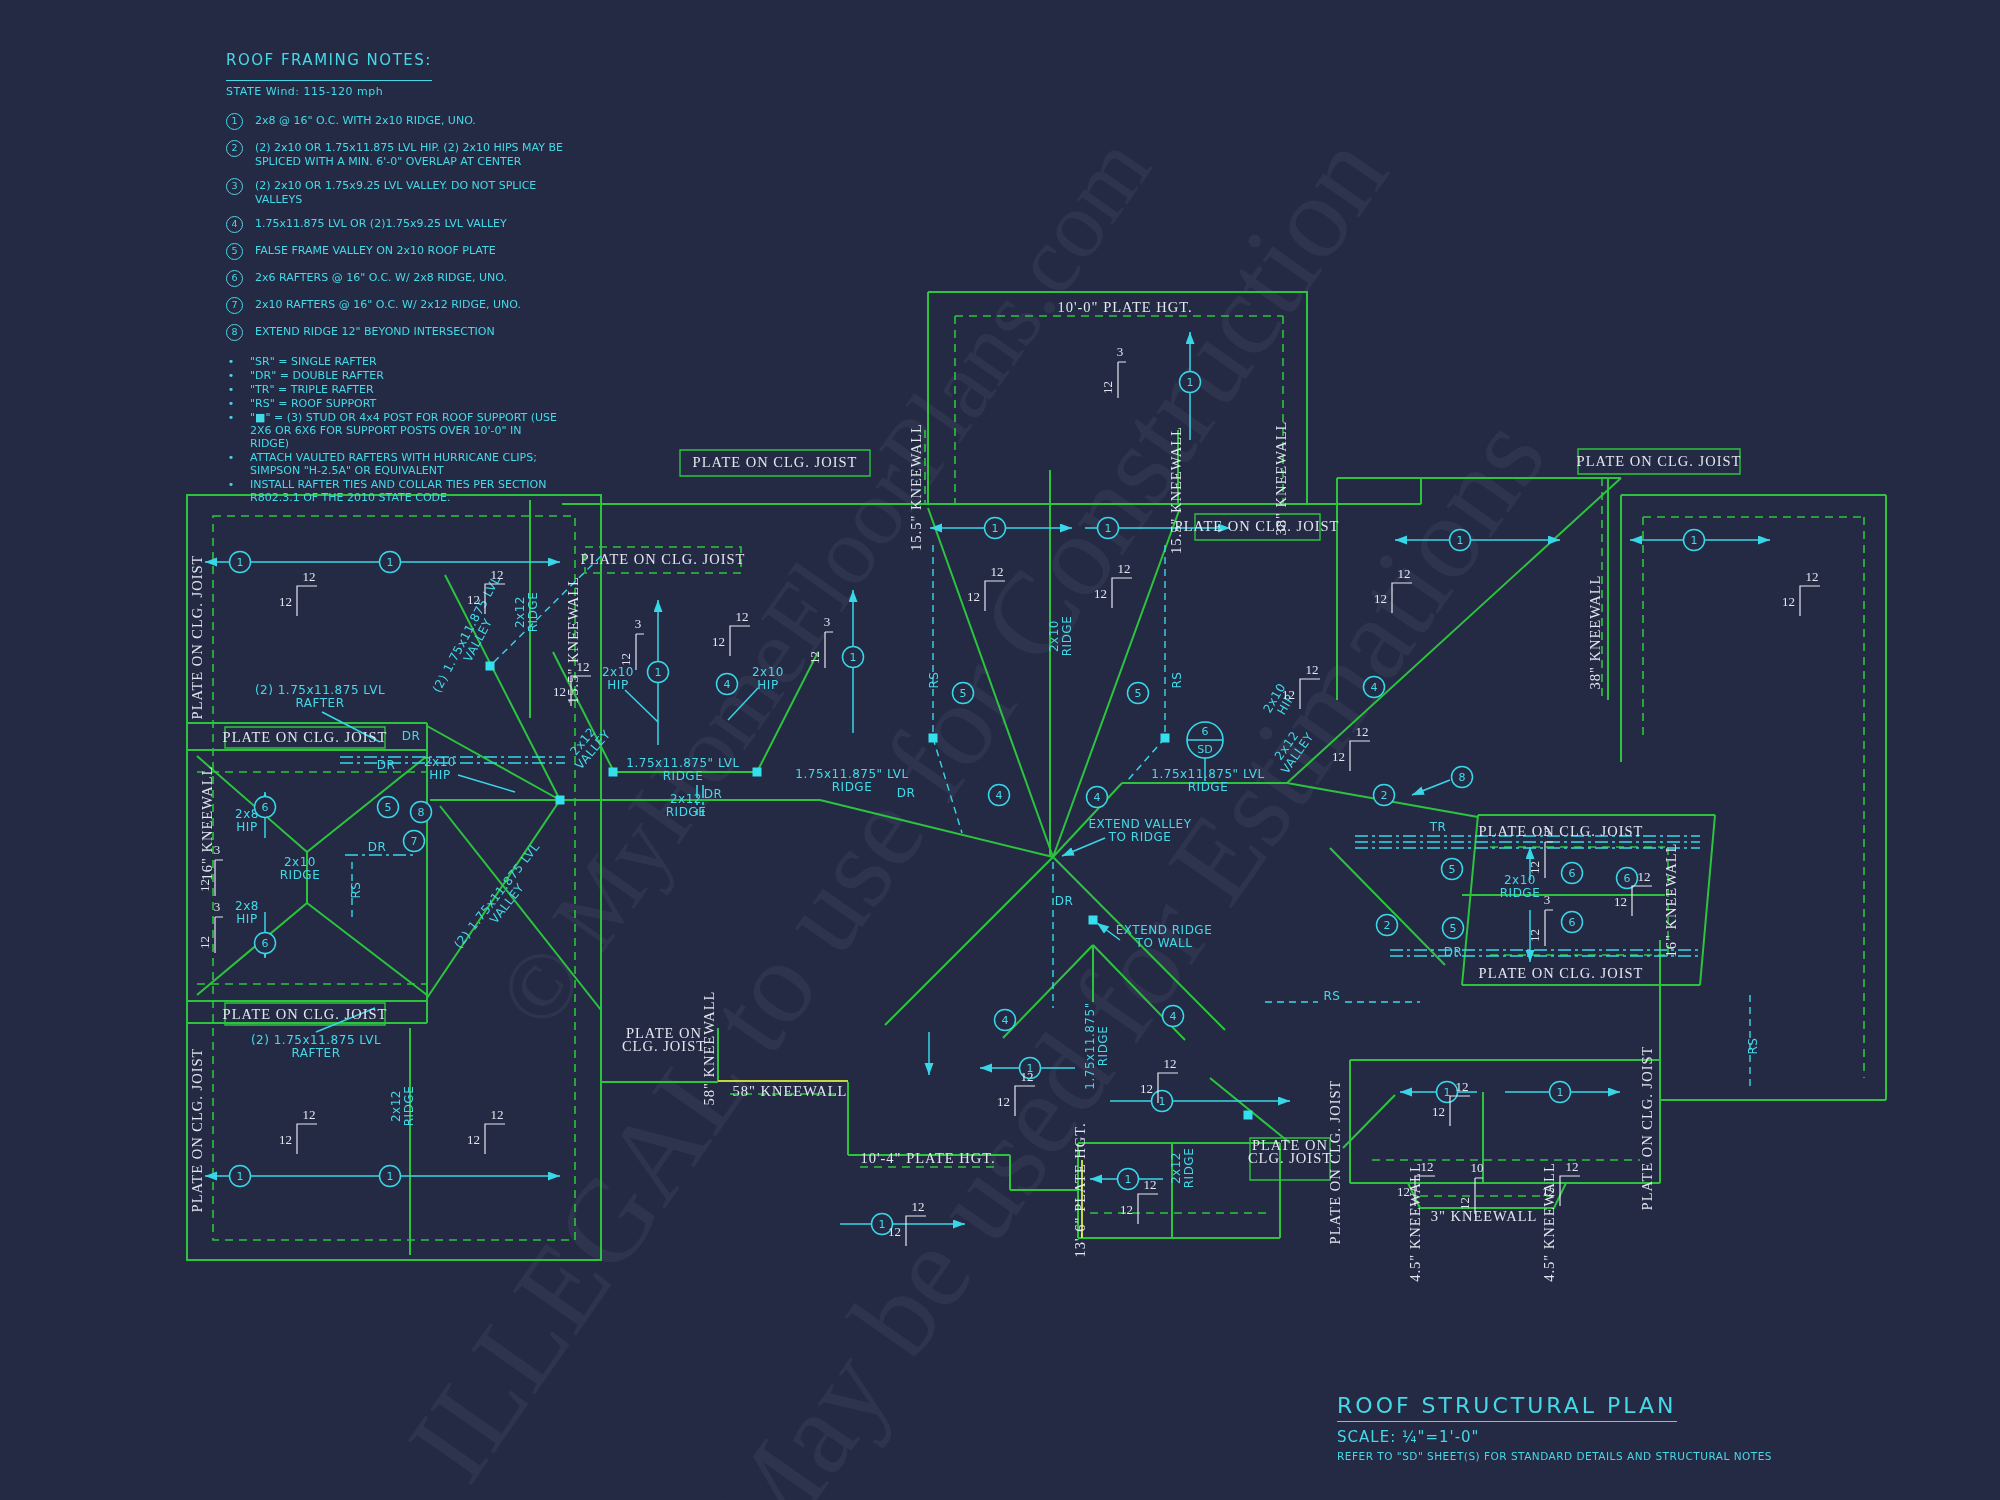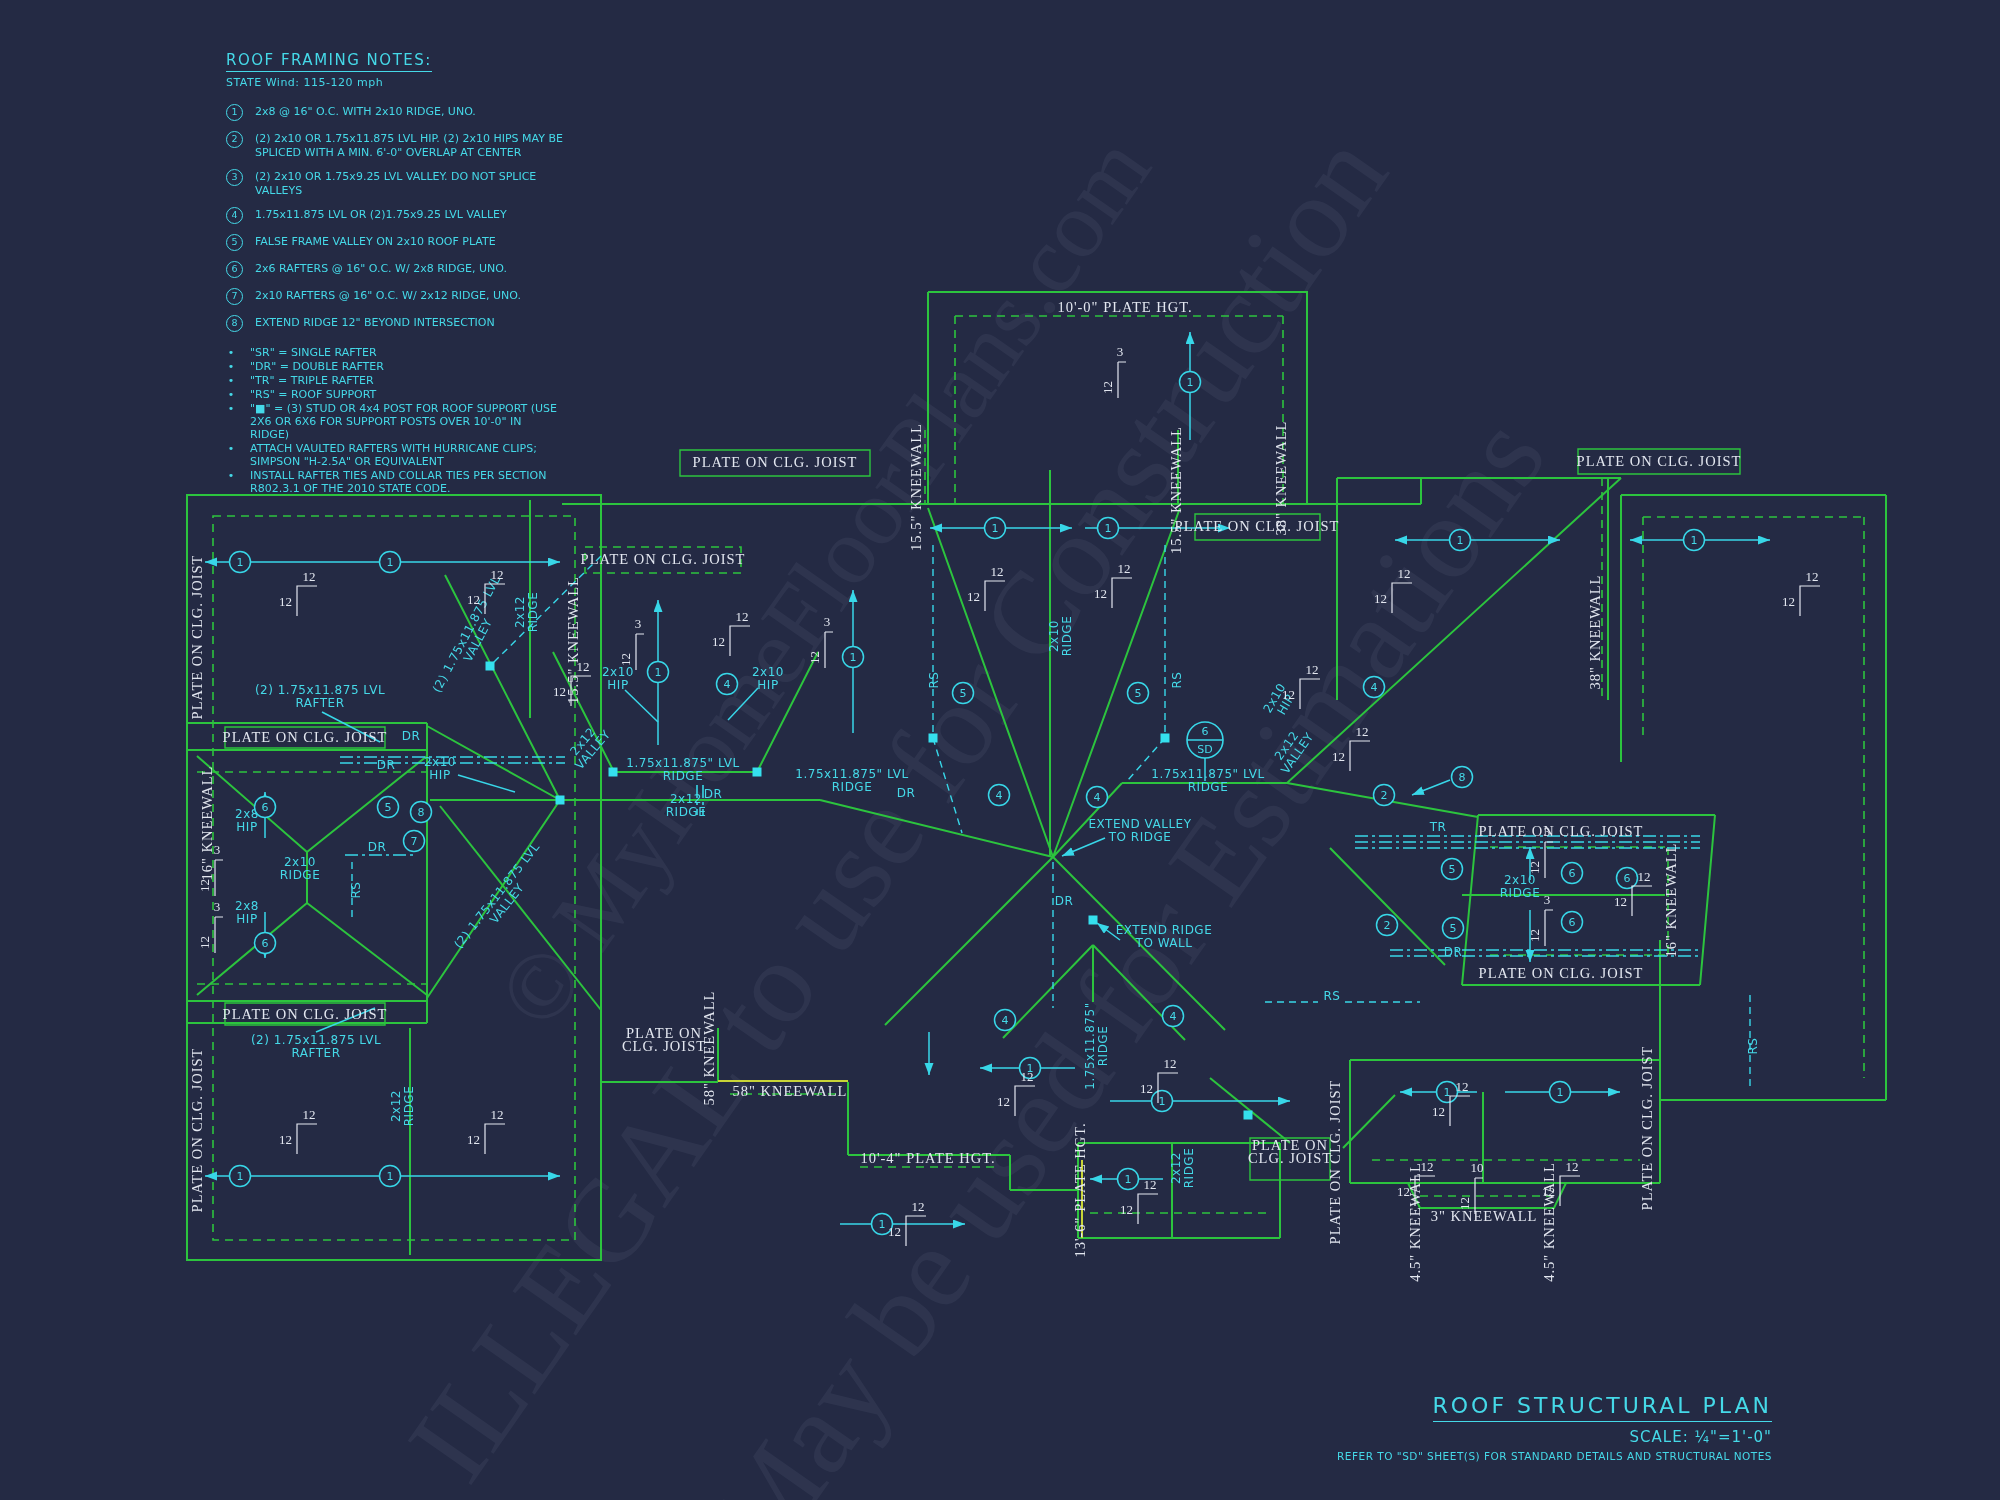--- a/index.html
+++ b/index.html
@@ -19,31 +19,31 @@
   
   text.wl{fill:#e3e7f0;font-family:"Liberation Serif","DejaVu Serif",serif;font-size:14.5px;letter-spacing:1px;}
   text.cl{fill:#45d9e8;font-family:"DejaVu Sans",sans-serif;font-size:12px;letter-spacing:.5px;}
   text.cnum{fill:#45d9e8;font-family:"DejaVu Sans",sans-serif;font-size:11px;}
   text.pn{fill:#e3e7f0;font-family:"Liberation Serif","DejaVu Serif",serif;font-size:13px;}
   text.wm{fill:#aab3d0;opacity:.075;font-family:"Liberation Serif","DejaVu Serif",serif;}
 
   
   .notes{position:absolute;left:226px;top:50px;width:345px;color:#45d9e8;}
   .notes-title{font-size:15px;letter-spacing:1.5px;border-bottom:1px solid #45d9e8;
-               display:inline-block;padding-bottom:2px;margin-bottom:4px;}
+               display:inline-block;padding-bottom:11px;margin-bottom:4px;}
   .notes-sub{font-size:11px;margin-bottom:16px;letter-spacing:.5px;}
   .note-item{display:flex;gap:12px;margin-bottom:11px;font-size:11px;line-height:13.5px;}
   .nnum{flex:0 0 15px;height:15px;border:1.2px solid #45d9e8;border-radius:50%;
         text-align:center;font-size:9.5px;line-height:14px;margin-top:-1px;}
   .note-bullets{margin-top:14px;}
   .note-bullet{display:flex;gap:14px;margin-bottom:1px;font-size:11px;line-height:13px;}
   .bdot{flex:0 0 10px;text-align:center;}
 
   
-  .titleblock{position:absolute;right:228px;bottom:38px;text-align:right;color:#45d9e8;margin-left:28px;}
+  .titleblock{position:absolute;right:228px;bottom:38px;text-align:left;color:#45d9e8;margin-left:28px;}
   .tb-title{font-size:22px;letter-spacing:3px;border-bottom:1.5px solid #45d9e8;
             display:inline-block;padding-bottom:3px;margin-bottom:6px;}
   .tb-scale{font-size:15px;letter-spacing:1px;margin-bottom:4px;}
   .tb-refer{font-size:10.5px;letter-spacing:.5px;}
 </style>
 </head>
 <body>
 
 <div class="stage">
 

